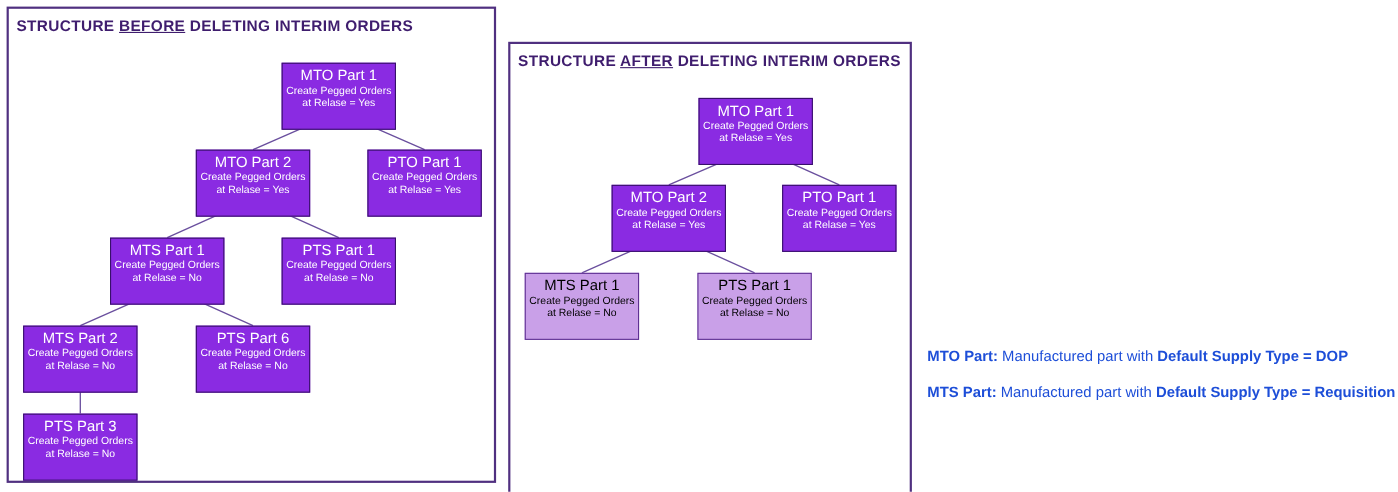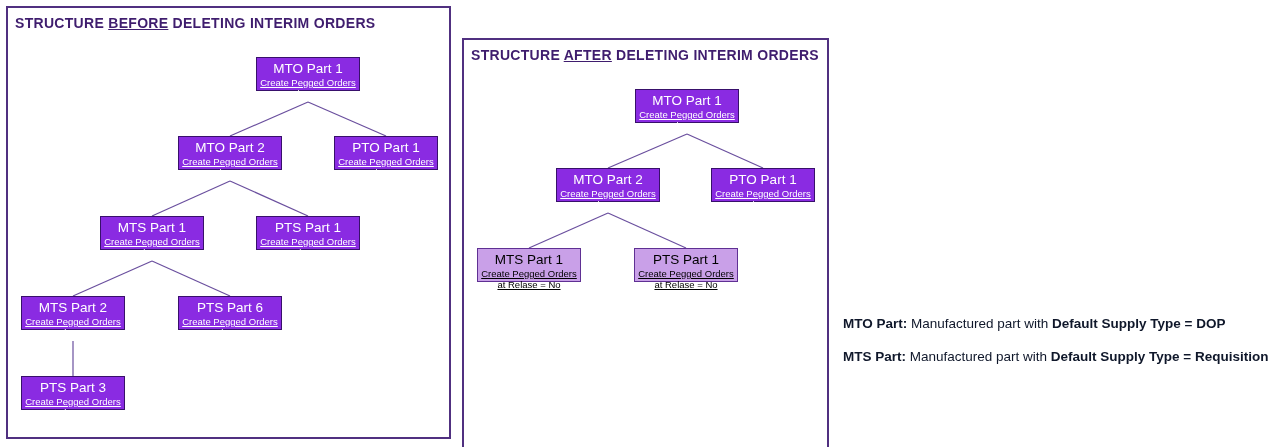--- a/index.html
+++ b/index.html
@@ -21,29 +21,29 @@
     position: absolute; left: 7px; top: 7px;
     font-size: 14px; font-weight: bold; color: #3F1D6E;
     letter-spacing: 0.3px; white-space: nowrap;
   }
   .panel-title .emph { text-decoration: underline; }
 
   .connectors { position: absolute; left: 0; top: 0; }
   .connectors line { stroke: #6A4F9E; stroke-width: 1.2; }
 
   .node {
-    position: absolute; width: 104px; height: 34px; box-sizing: border-box;
+    position: absolute; width: 104px; height: 61px; box-sizing: border-box;
     text-align: center; padding-top: 2px;
   }
   .node.dark  { background: #8A2BE2; border: 1px solid #38106B; color: #ffffff; }
   .node.light { background: #C9A0E8; border: 1px solid #5F3093; color: #000000; }
   .node-title { font-size: 13.5px; line-height: 17px; white-space: nowrap; }
-  .node-sub   { font-size: 9.5px;  line-height: 11px; white-space: nowrap; text-decoration: underline; }
+  .node-sub   { font-size: 9.5px;  line-height: 11px; white-space: nowrap; }
 
-  .legend { position: absolute; left: 843px; top: 316px; color: #0f172a; }
+  .legend { position: absolute; left: 843px; top: 316px; color: #1d4ed8; }
   .legend-row { font-size: 13.5px; line-height: 15px; margin-bottom: 18px; white-space: nowrap; }
   .legend-row .b { font-weight: bold; }
 </style>
 </head>
 <body>
 
 <div class="stage">
 
   <div class="panel panel-before">
     <div class="panel-title">

